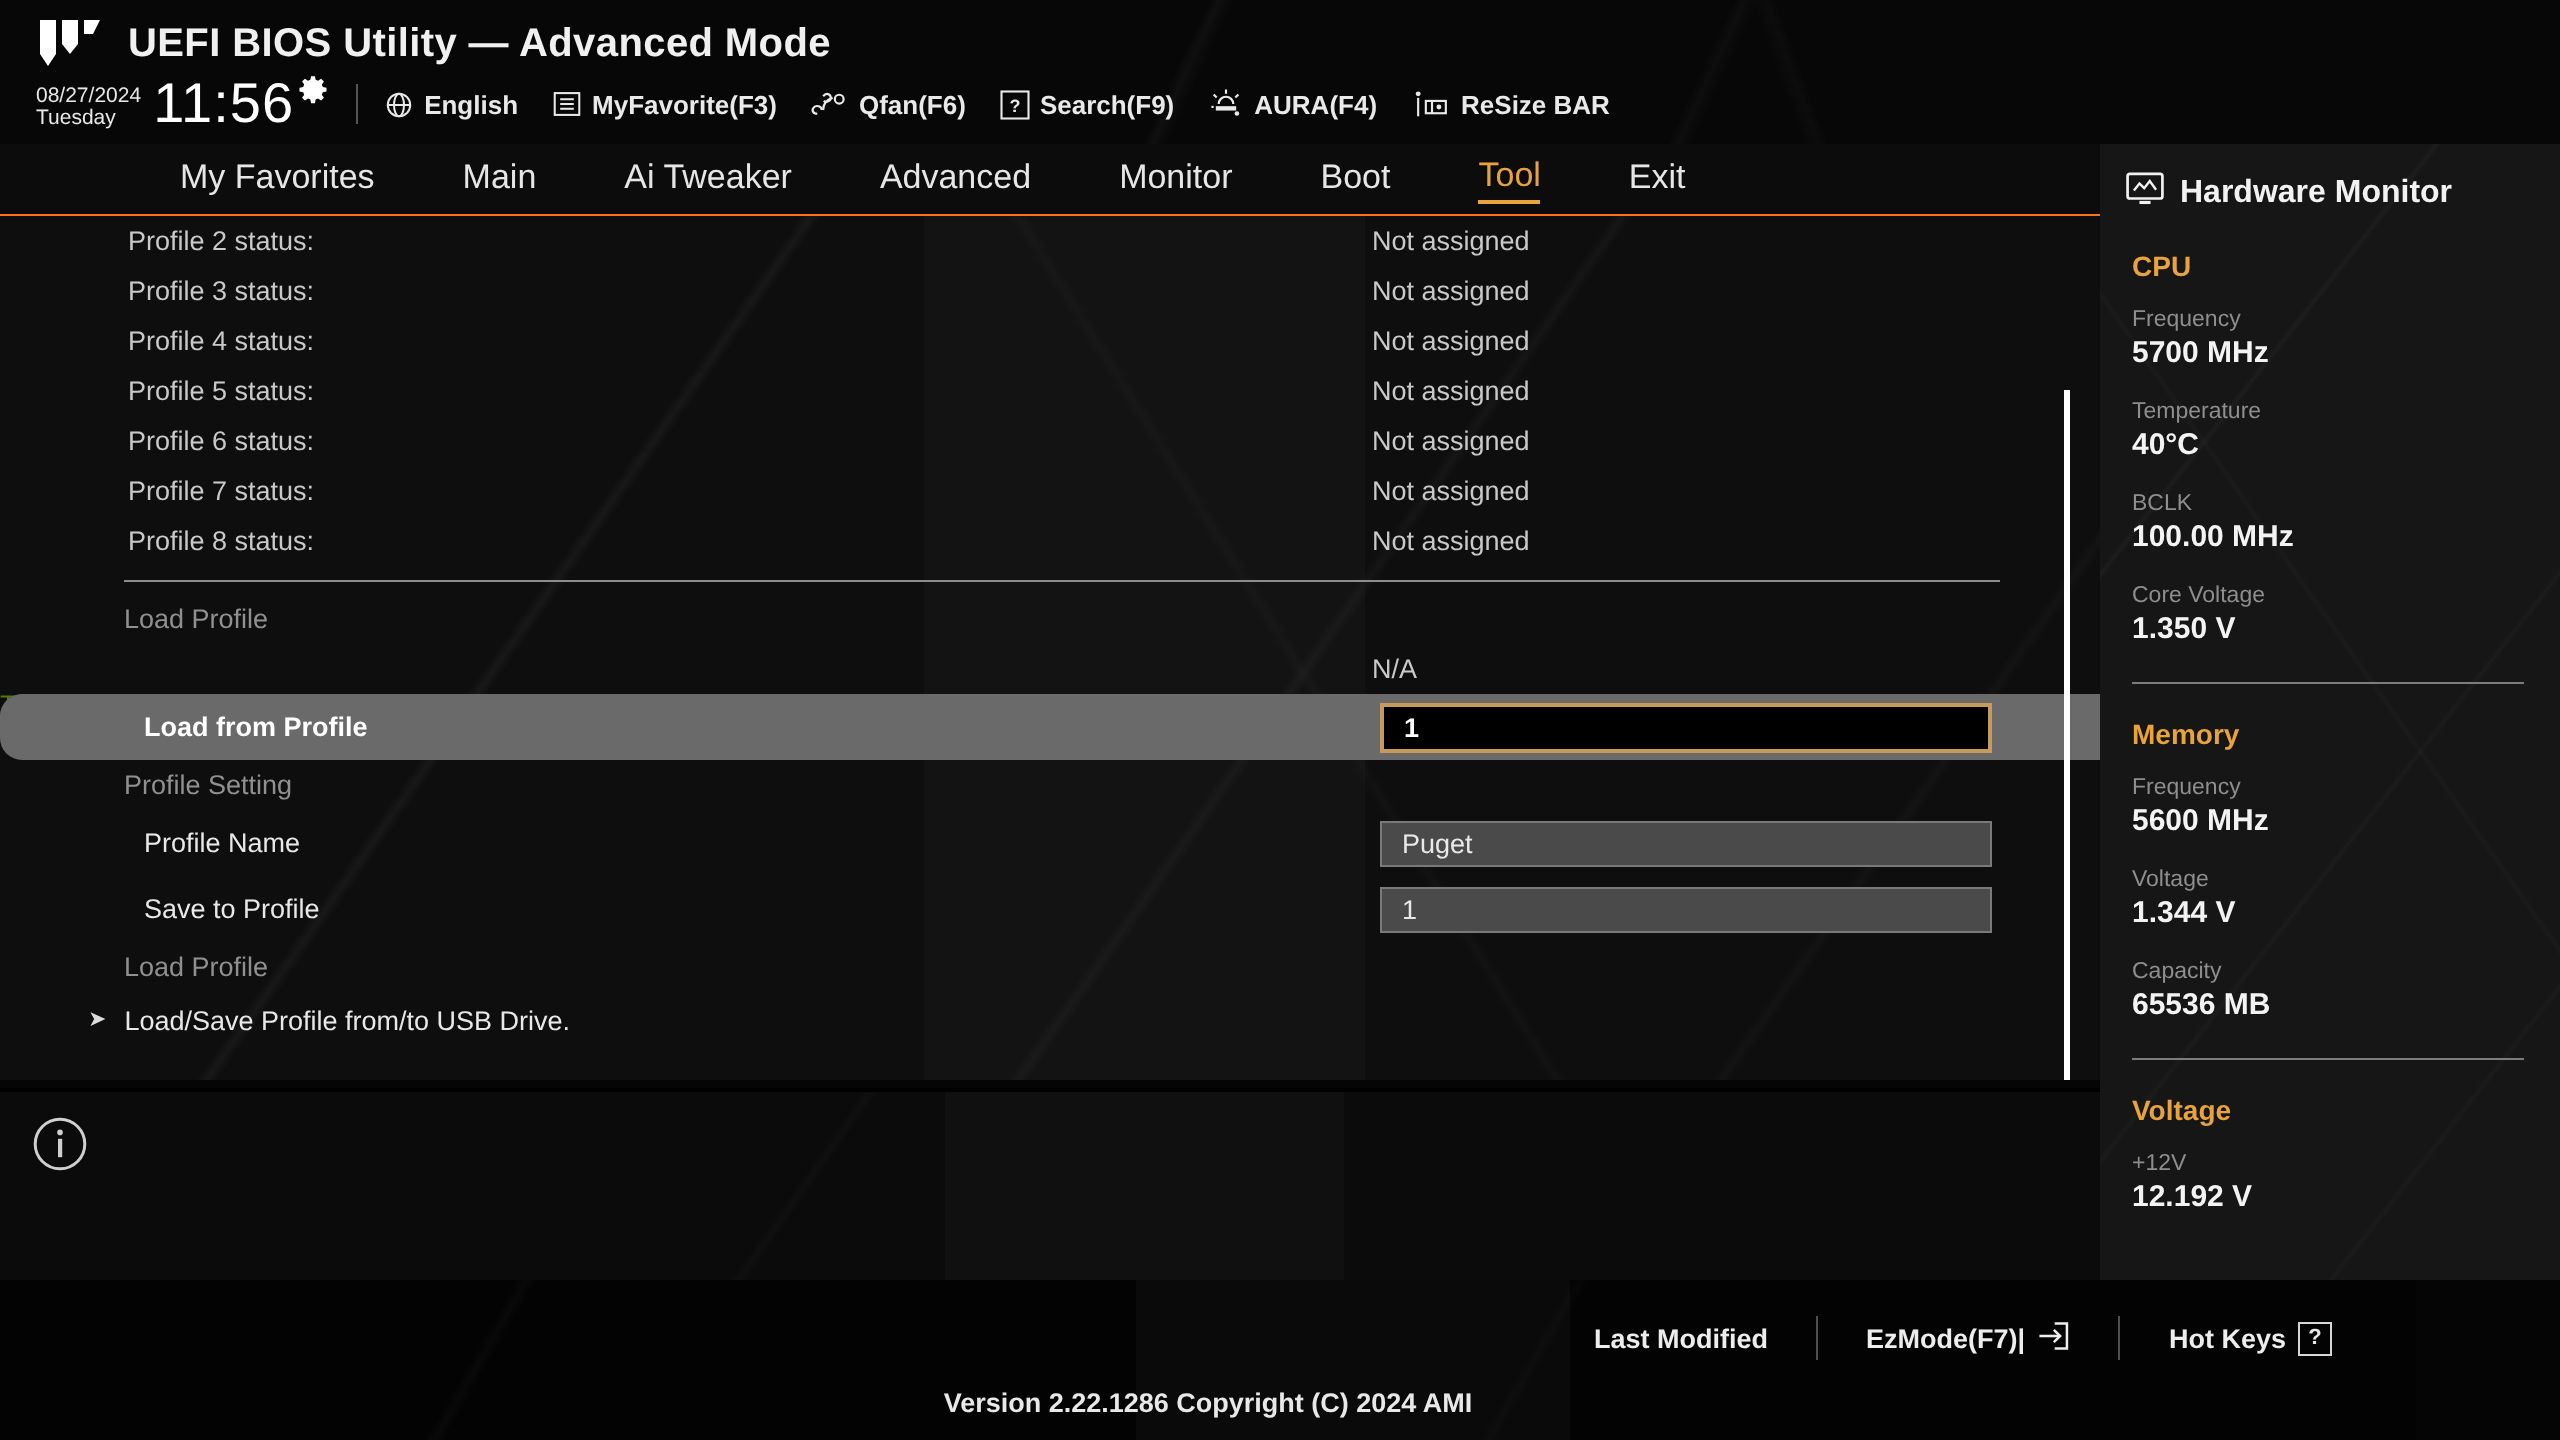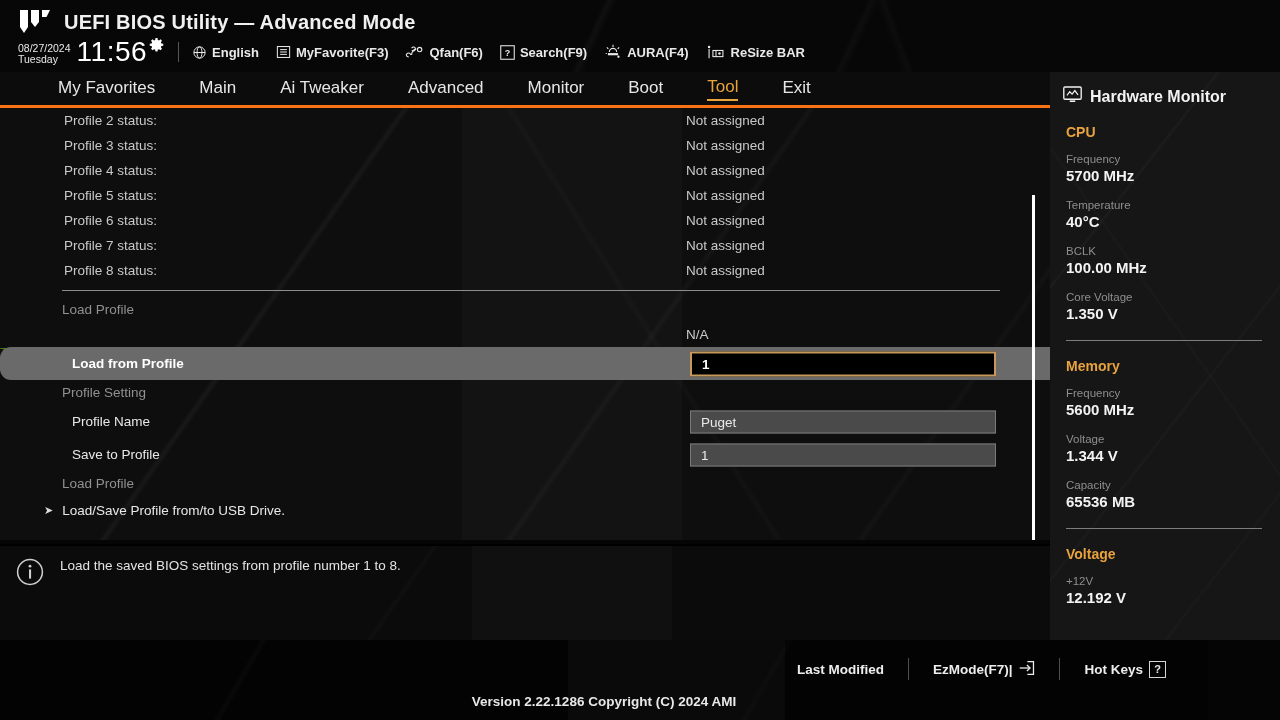--- a/index.html
+++ b/index.html
@@ -62,22 +62,22 @@
     white-space: nowrap; cursor: pointer;
   }
   .tool-item svg { display: block; flex: none; }
 
   
   .tabbar {
     position: absolute; left: 0; top: 72px;
     width: 1050px; height: 36px;
     background: #0c0c0c;
     display: flex; align-items: center;
-    padding-left: 58px;
-    border-bottom: 3px solid #f97316;
+    padding-left: 90px;
+    border-bottom: 1px solid #f97316;
   }
   .tab {
     font-size: 17px; color: #e6e6e6;
     margin-right: 44px; padding-bottom: 2px;
     cursor: pointer; white-space: nowrap;
   }
   .tab.active { color: #e8a33d; border-bottom: 2px solid #e8a33d; }
 
   
   .content {
@@ -472,21 +472,20 @@
 
   <div class="helpbar">
     <div class="help-inner">
       <span class="info-ico">
         <svg width="28" height="28" viewBox="0 0 28 28">
           <circle cx="14" cy="14" r="12.4" fill="none" stroke="#cfcfcf" stroke-width="1.5"></circle>
           <circle cx="14" cy="8.2" r="1.4" fill="#cfcfcf"></circle>
           <rect x="13" y="11.4" width="2.1" height="9.2" fill="#cfcfcf"></rect>
         </svg>
       </span>
-      <div class="help-text">Load the saved BIOS settings from profile number 1 to 8.</div>
     </div>
   </div>
 
   <div class="sidebar">
     <div class="hm-head">
       <span>
         <svg width="19" height="17" viewBox="0 0 24 21">
           <rect x="1" y="1" width="22" height="15.5" rx="1.5" fill="none" stroke="#f2f2f2" stroke-width="1.7"></rect>
           <path d="M5 11.5 L8.5 7 L11.5 10 L15 5.5 L19 11" fill="none" stroke="#f2f2f2" stroke-width="1.5"></path>
           <rect x="8.5" y="18" width="7" height="2" fill="#f2f2f2"></rect>

